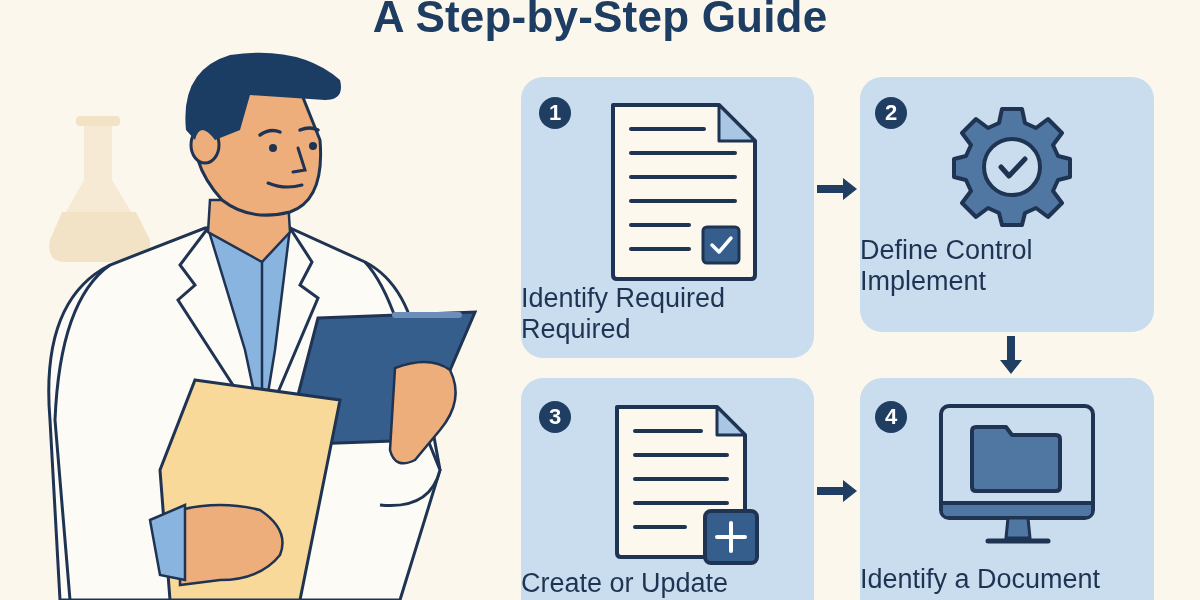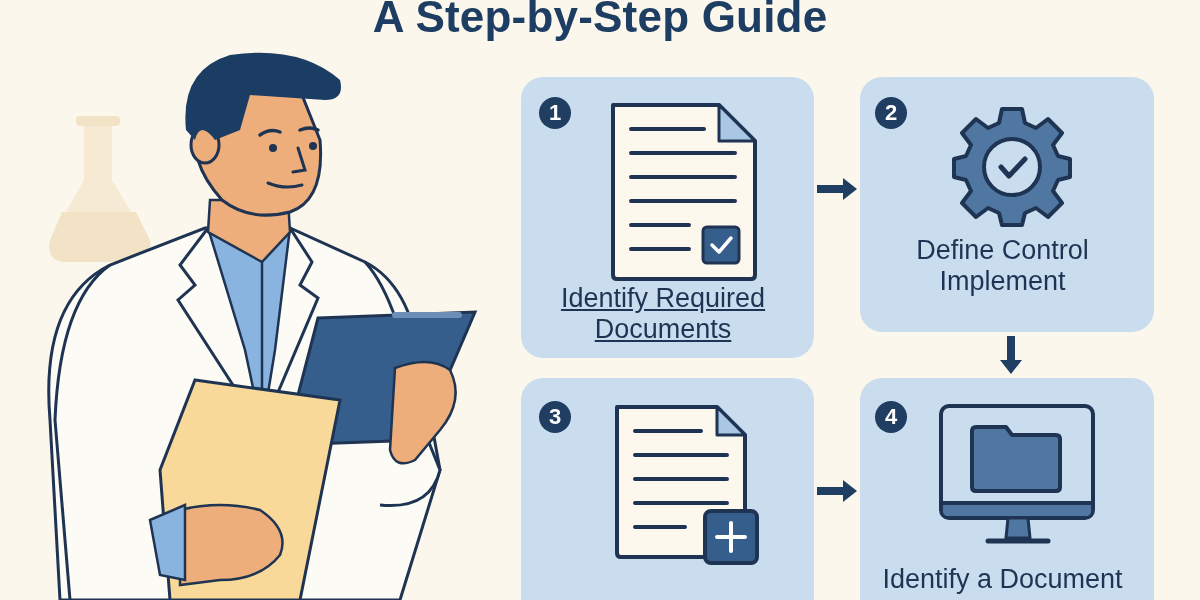--- a/index.html
+++ b/index.html
@@ -1,21 +1,21 @@
 <!DOCTYPE html>
 <html><head>
 <meta charset="utf-8">
 <style>
   html,body{margin:0;padding:0;}
   body{width:1200px;height:600px;overflow:hidden;background:#fcf7ec;font-family:"Liberation Sans","DejaVu Sans",sans-serif;position:relative;}
   .title{position:absolute;left:0;width:1200px;top:-8px;text-align:center;font-size:44px;font-weight:bold;color:#1e3d62;letter-spacing:0.2px;}
   .illus{position:absolute;left:0;top:0;width:500px;height:600px;}
   .card{position:absolute;background:#c9ddef;border-radius:22px;}
   .badge{position:absolute;width:32px;height:32px;border-radius:50%;background:#1f3e62;color:#fff;font-weight:bold;font-size:22px;line-height:32px;text-align:center;}
-  .label{position:absolute;left:0;right:9px;text-align:center;color:#1f3452;font-size:27px;line-height:31px;}
+  .label{position:absolute;left:0;right:9px;color:#1f3452;font-size:27px;line-height:31px;}
   .icon{position:absolute;}
   .arrow{position:absolute;}
 </style>
 </head>
 <body>
 
 <div class="title">A Step-by-Step Guide</div>
 
 <svg class="illus" viewBox="0 0 500 600" xmlns="http://www.w3.org/2000/svg">
 
@@ -71,23 +71,23 @@
       <line x1="22" y1="28" x2="95" y2="28"></line>
       <line x1="22" y1="52" x2="126" y2="52"></line>
       <line x1="22" y1="76" x2="126" y2="76"></line>
       <line x1="22" y1="100" x2="126" y2="100"></line>
       <line x1="22" y1="124" x2="80" y2="124"></line>
       <line x1="22" y1="148" x2="80" y2="148"></line>
     </g>
     <rect x="94" y="126" width="36" height="36" rx="4" fill="#355e8d" stroke="#1f3452" stroke-width="3"></rect>
     <path d="M103 144 L110 151 L122 137" stroke="#fff" stroke-width="3.5" fill="none" stroke-linecap="round" stroke-linejoin="round"></path>
   </svg>
-  <div class="label" style="top:206px;text-decoration:underline;">
+  <div class="label" style="top:206px;">
     <div>Identify Required</div>
-    <div>Documents</div>
+    <div>Required</div>
   </div>
 </div>
 
 <div class="card" style="left:860px;top:77px;width:294px;height:255px;">
   <div class="badge" style="left:15px;top:20px;">2</div>
   <svg class="icon" style="left:90px;top:28px;" width="124" height="124" viewBox="0 0 124 124">
     <g transform="translate(62,62)">
       <path fill="#4f77a1" stroke="#1f3452" stroke-width="4" stroke-linejoin="round" d="M-10 -58 L10 -58 L13 -44 L24 -39 L36 -48 L50 -34 L41 -22 L46 -11 L58 -8 L58 10 L46 13 L41 24 L50 36 L36 50 L24 41 L13 46 L10 58 L-10 58 L-13 46 L-24 41 L-36 50 L-50 36 L-41 24 L-46 13 L-58 10 L-58 -8 L-46 -11 L-41 -22 L-50 -34 L-36 -48 L-24 -39 L-13 -44 Z"></path>
       <circle r="28" fill="#c9ddef" stroke="#1f3452" stroke-width="4"></circle>
       <path d="M-11 0 L-3 9 L13 -8" stroke="#1f3452" stroke-width="5" fill="none" stroke-linecap="round" stroke-linejoin="round"></path>
@@ -107,20 +107,23 @@
     <g stroke="#1f3452" stroke-width="4" stroke-linecap="round">
       <line x1="22" y1="28" x2="88" y2="28"></line>
       <line x1="22" y1="52" x2="114" y2="52"></line>
       <line x1="22" y1="76" x2="114" y2="76"></line>
       <line x1="22" y1="100" x2="114" y2="100"></line>
       <line x1="22" y1="124" x2="72" y2="124"></line>
     </g>
     <rect x="92" y="108" width="52" height="52" rx="6" fill="#355e8d" stroke="#1f3452" stroke-width="4"></rect>
     <path d="M118 120 L118 148 M104 134 L132 134" stroke="#fff" stroke-width="4" stroke-linecap="round"></path>
   </svg>
+  <div class="label" style="top:190px;">
+    <div>Create or Update</div>
+  </div>
 </div>
 
 <div class="card" style="left:860px;top:378px;width:294px;height:250px;">
   <div class="badge" style="left:15px;top:23px;">4</div>
   <svg class="icon" style="left:78px;top:25px;" width="160" height="145" viewBox="0 0 160 145">
     <rect x="3" y="3" width="152" height="112" rx="8" fill="#c9ddef" stroke="#1f3452" stroke-width="4"></rect>
     <path d="M5 100 L153 100 L153 108 Q153 113 148 113 L10 113 Q5 113 5 108 Z" fill="#4f77a1"></path>
     <line x1="3" y1="100" x2="155" y2="100" stroke="#1f3452" stroke-width="4"></line>
     <path d="M34 28 Q34 24 38 24 L68 24 L74 32 L118 32 Q122 32 122 36 L122 84 Q122 88 118 88 L38 88 Q34 88 34 84 Z" fill="#4f77a1" stroke="#1f3452" stroke-width="4" stroke-linejoin="round"></path>
     <path d="M70 115 L90 115 L92 135 L68 135 Z" fill="#4f77a1" stroke="#1f3452" stroke-width="3"></path>

